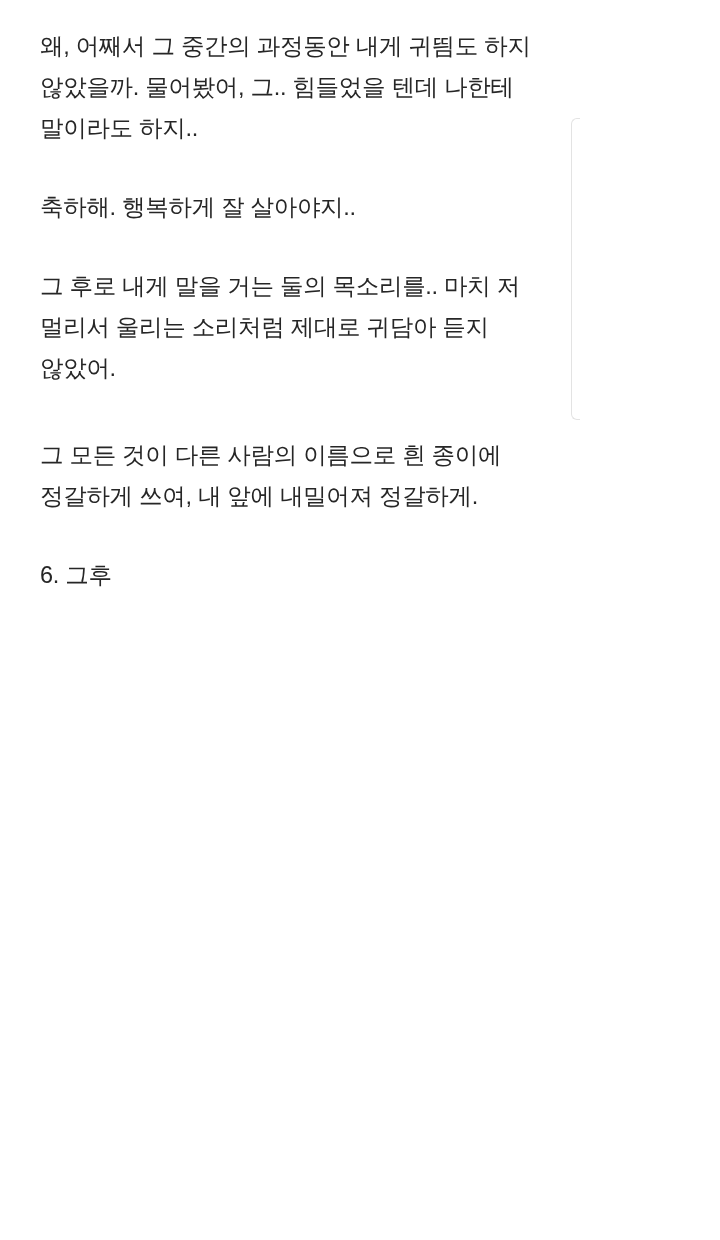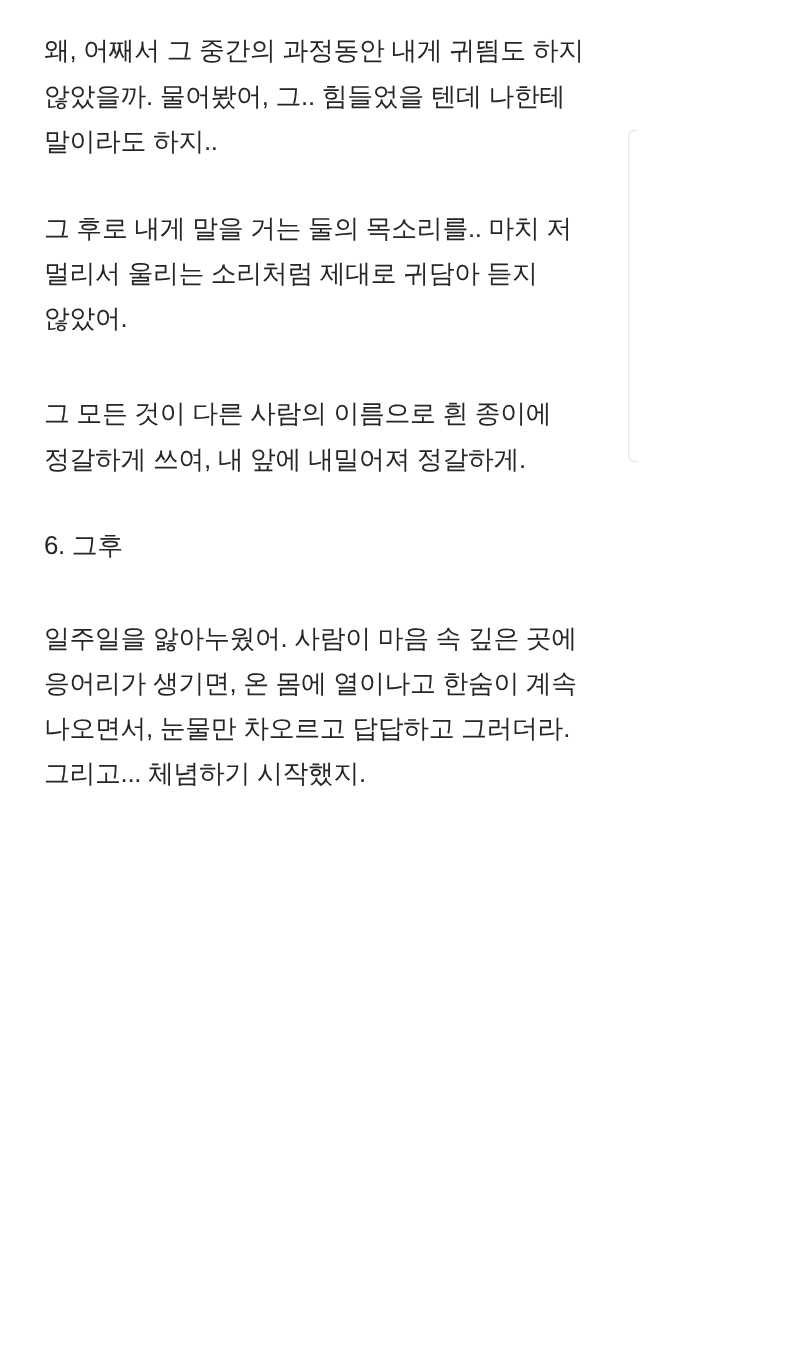--- a/index.html
+++ b/index.html
@@ -51,19 +51,19 @@
     border-top-left-radius: 6px;
     border-bottom-left-radius: 6px;
   }
 </style>
 </head>
 <body>
 
 <div id="page">
 
   <p class="para">왜, 어째서 그 중간의 과정동안 내게 귀띔도 하지 않았을까. 물어봤어, 그.. 힘들었을 텐데 나한테 말이라도 하지..</p>
+  <p class="para">축하해. 행복하게 잘 살아야지..</p>
   <p class="para gap-large">그 후로 내게 말을 거는 둘의 목소리를.. 마치 저 멀리서 울리는 소리처럼 제대로 귀담아 듣지 않았어.</p>
   <p class="para">그 모든 것이 다른 사람의 이름으로 흰 종이에 정갈하게 쓰여, 내 앞에 내밀어져 정갈하게.</p>
   <p class="para heading">6. 그후</p>
-  <p class="para">일주일을 앓아누웠어. 사람이 마음 속 깊은 곳에 응어리가 생기면, 온 몸에 열이나고 한숨이 계속 나오면서, 눈물만 차오르고 답답하고 그러더라. 그리고... 체념하기 시작했지.</p>
 
   <div id="edge-sliver"></div>
 </div>
 
 </body></html>

